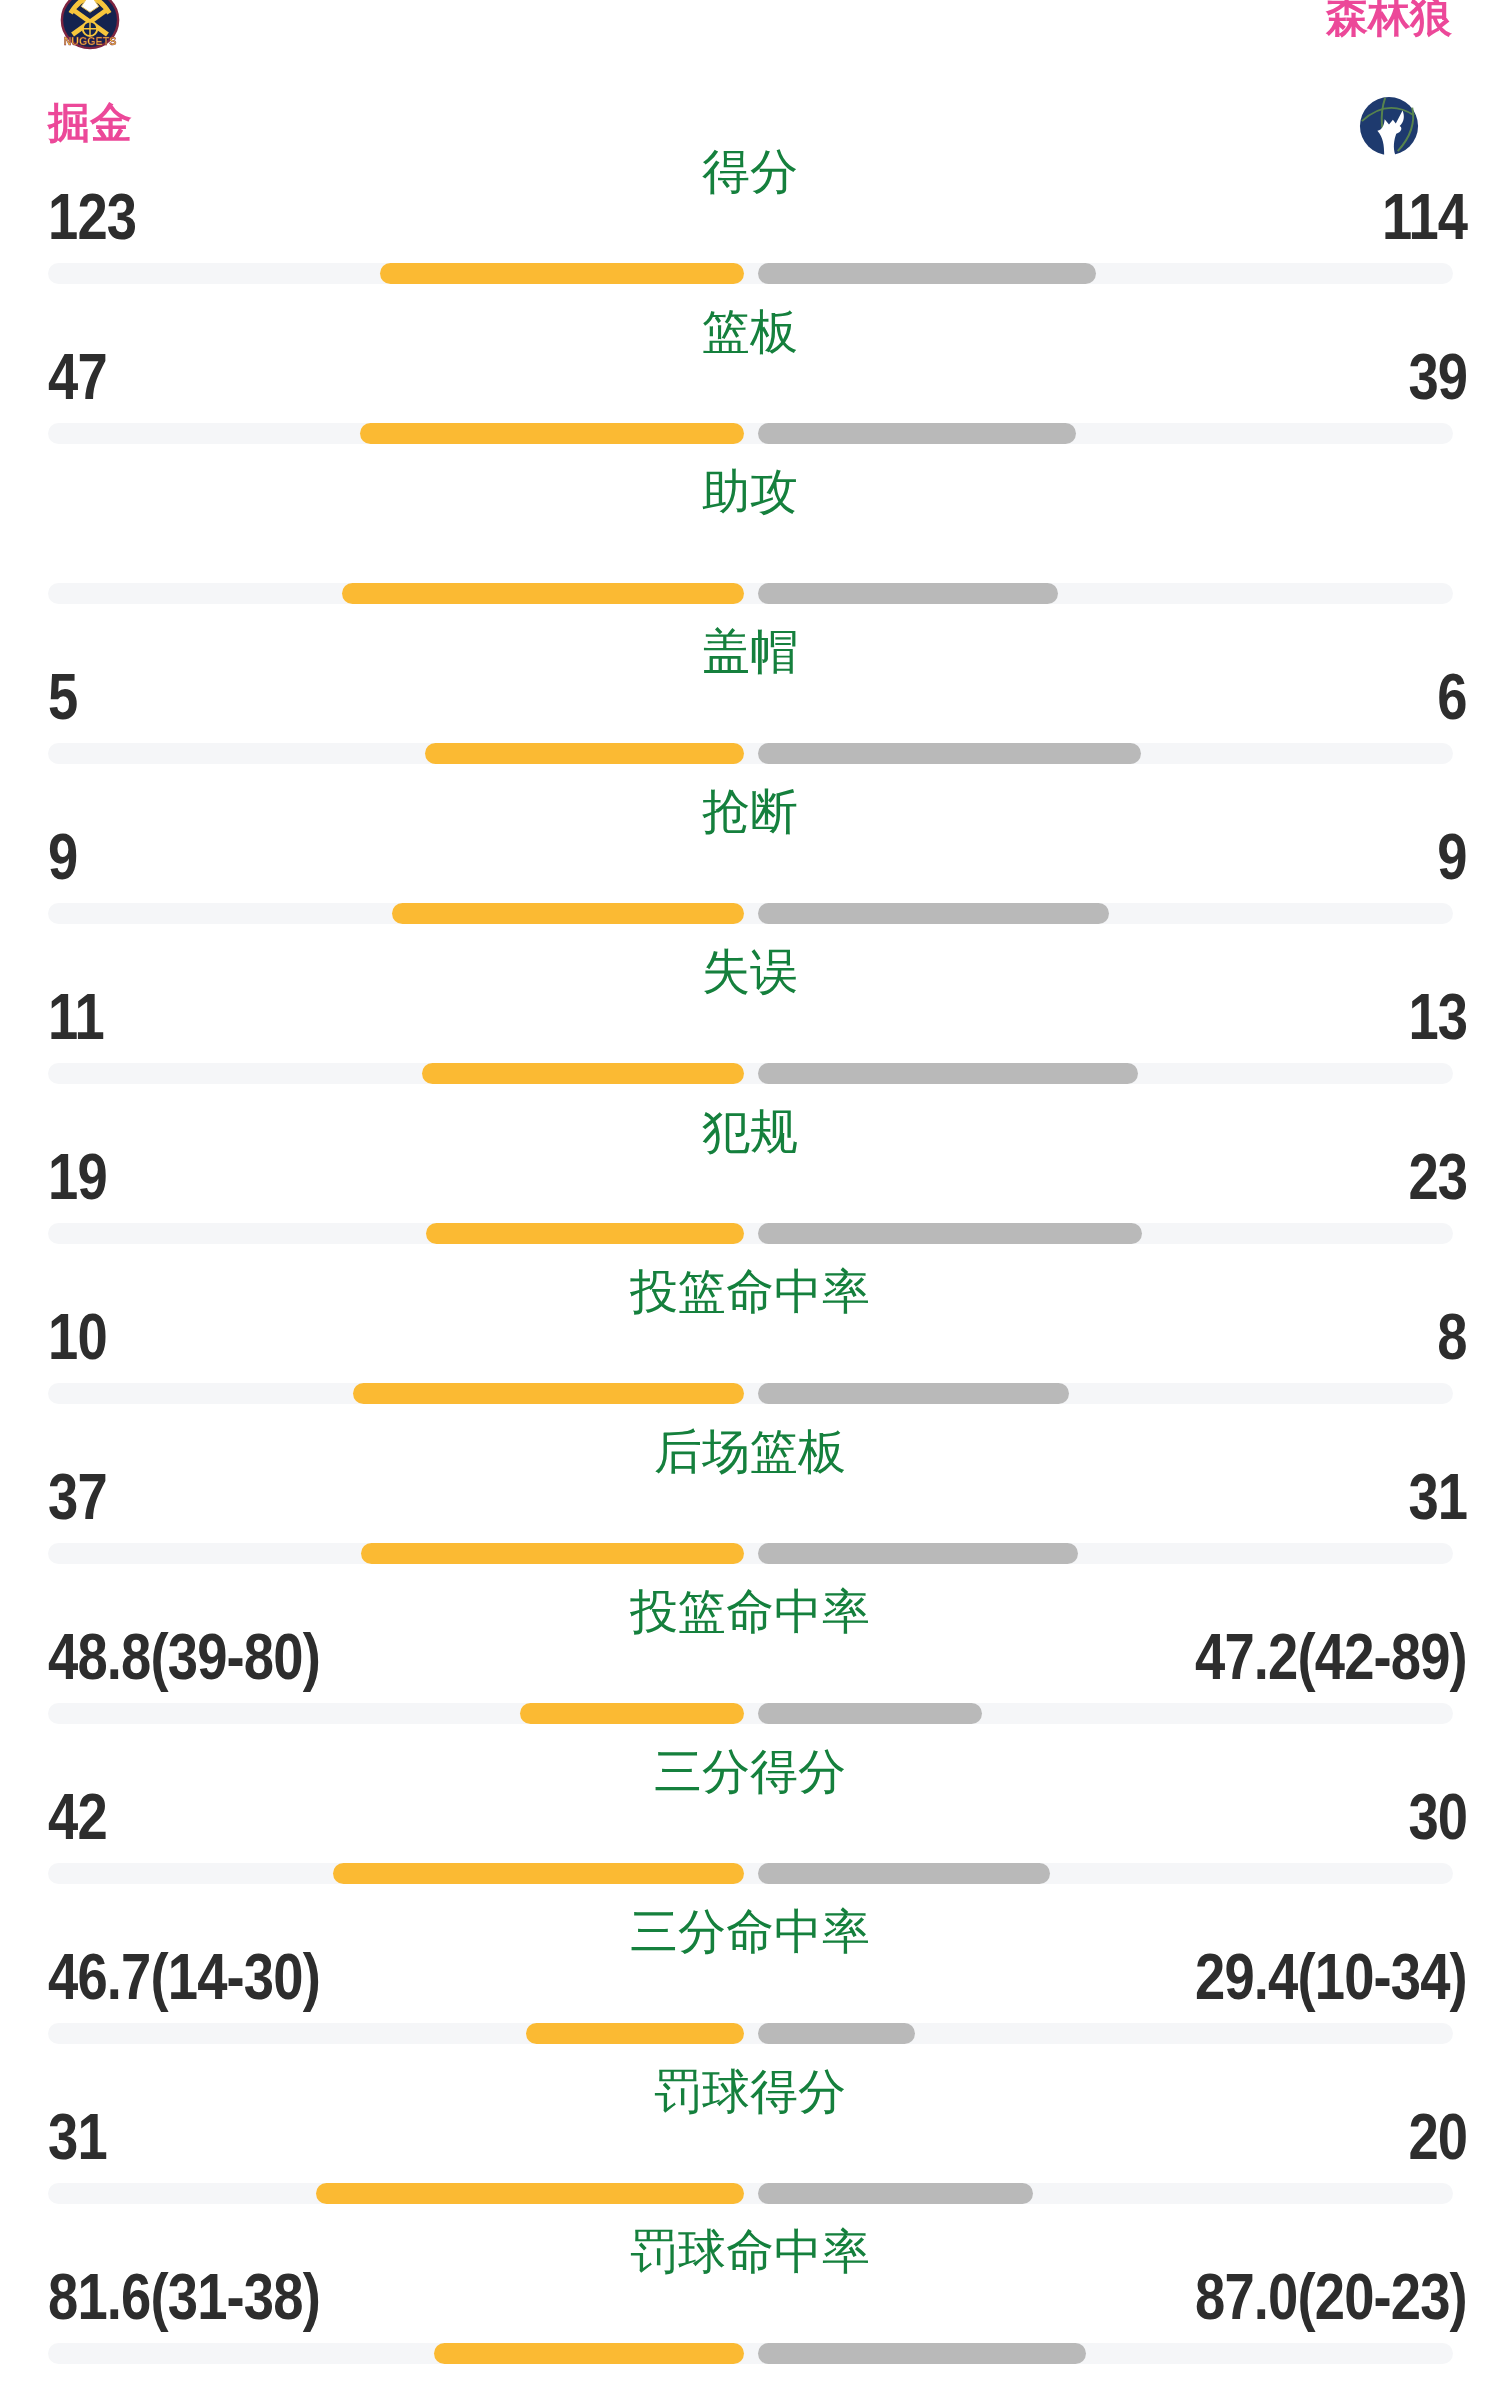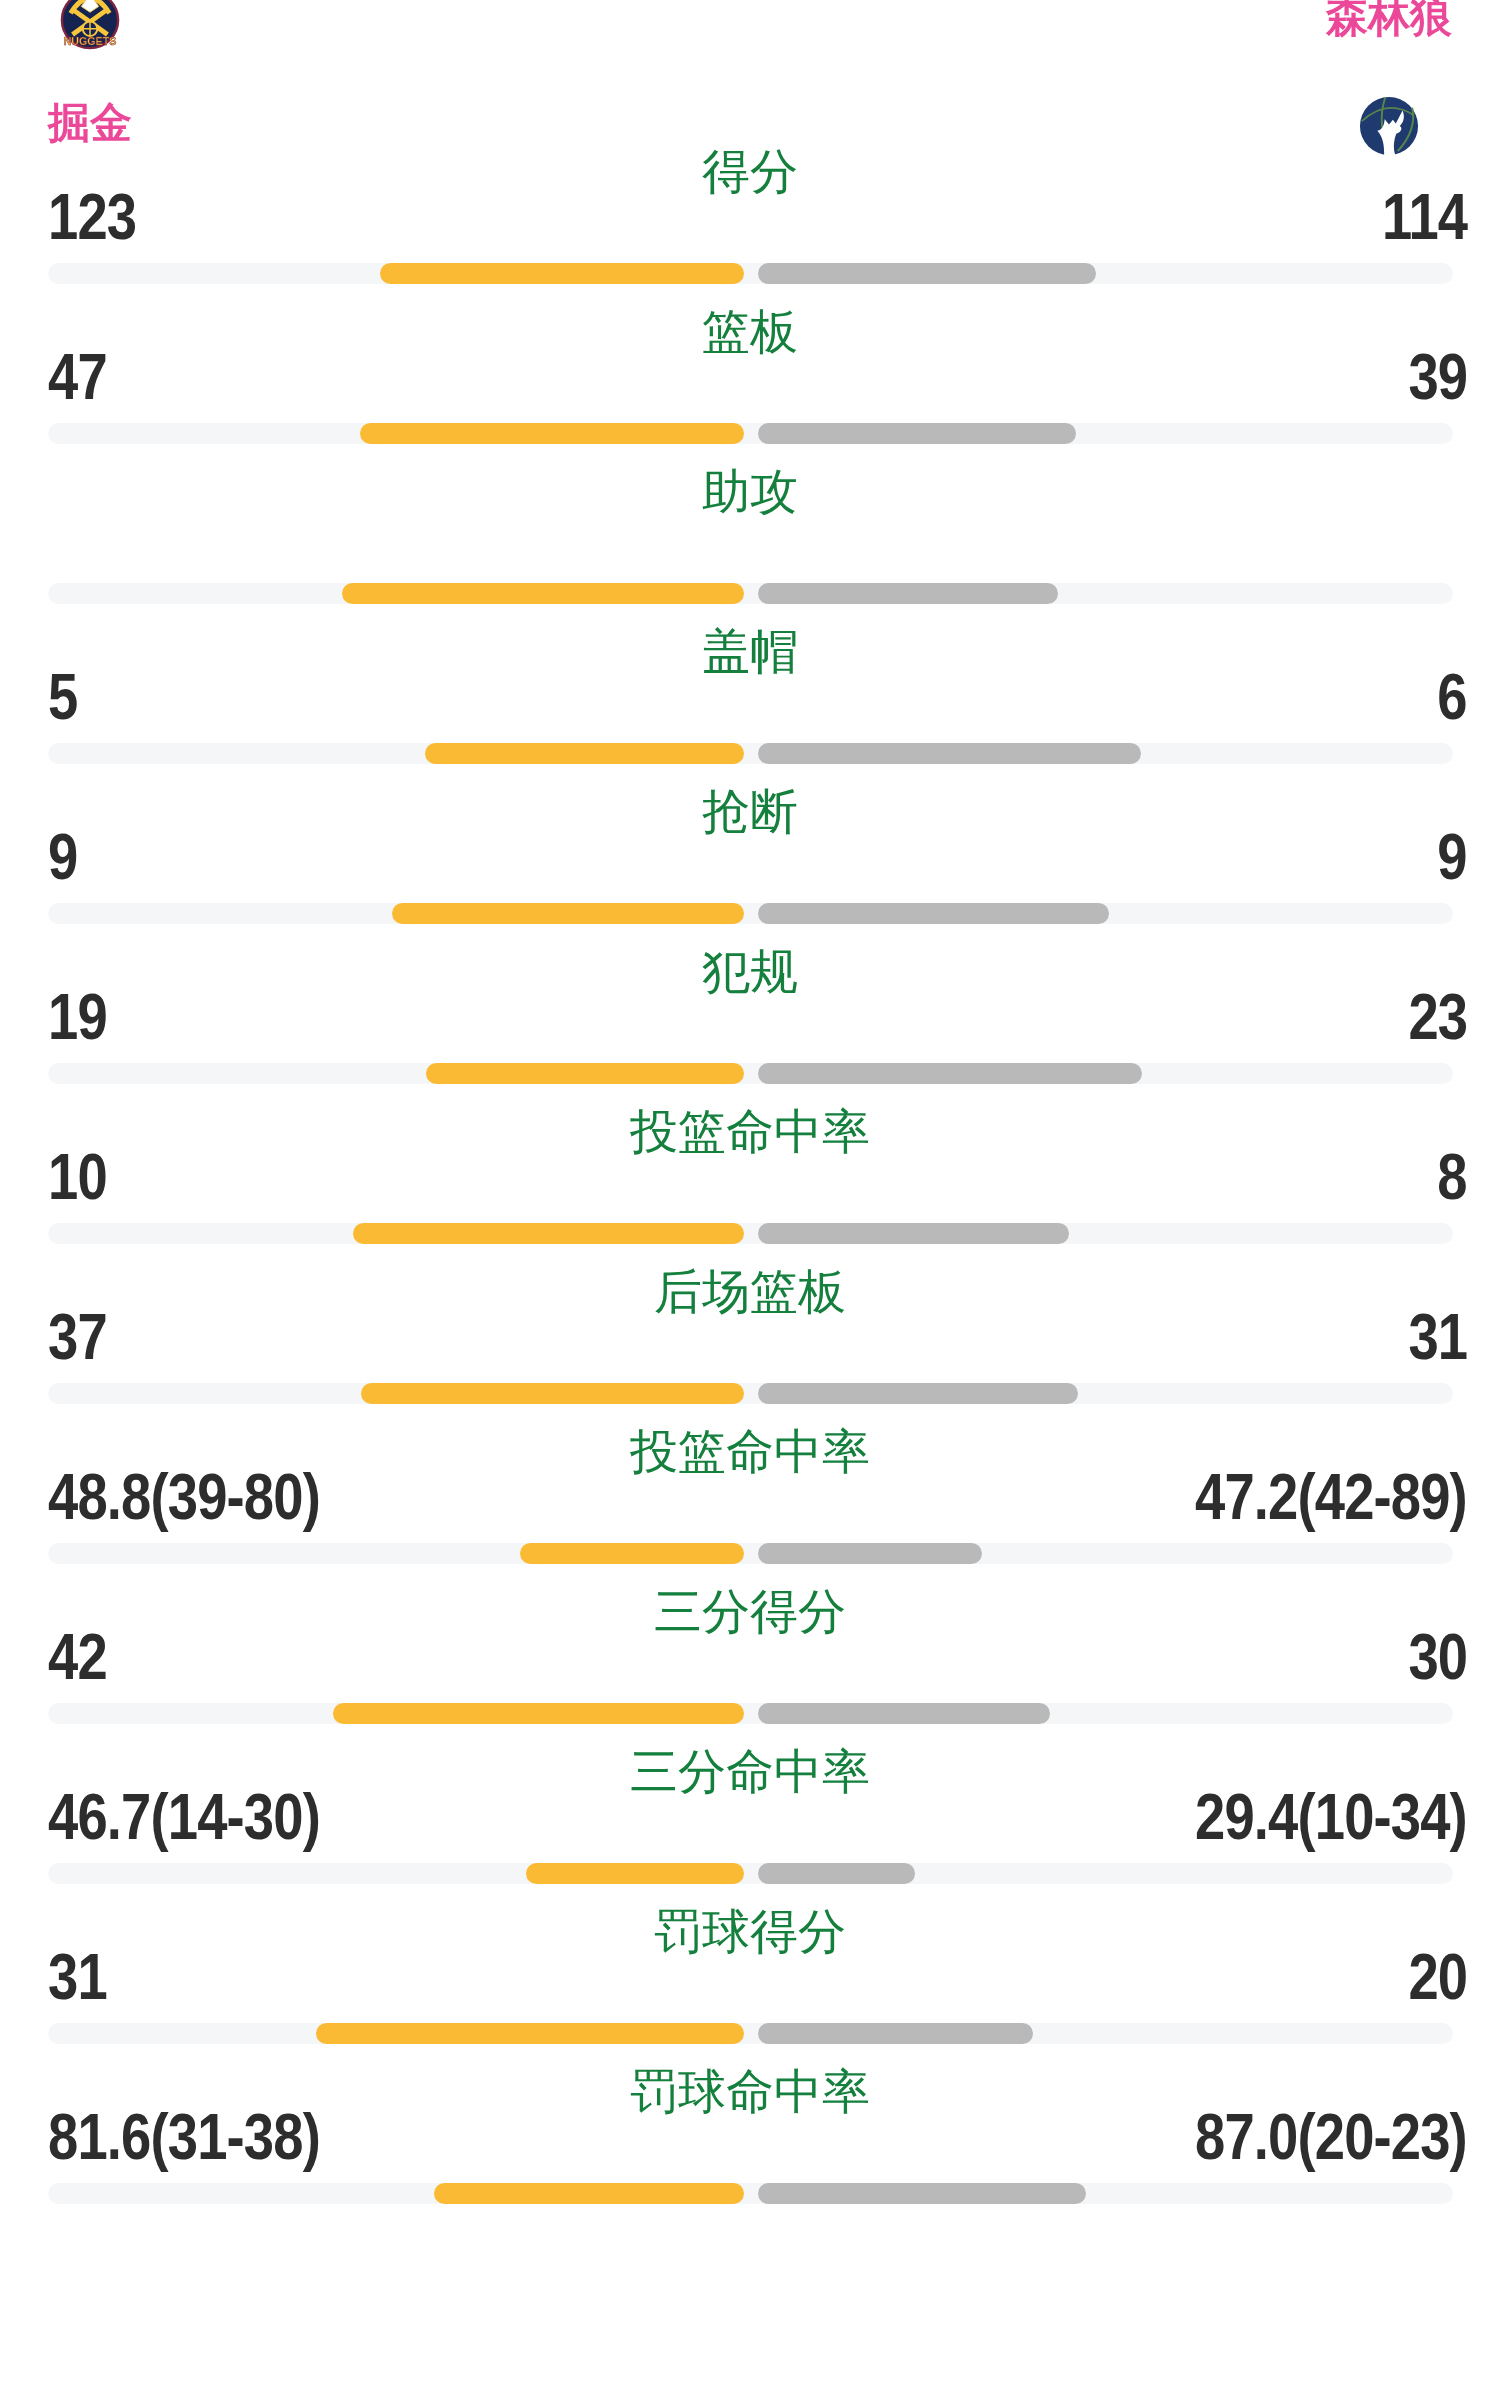--- a/index.html
+++ b/index.html
@@ -124,20 +124,31 @@
       <span class="val left">9</span>
       <span class="val right">9</span>
     </div>
     <span class="stat-label">抢断</span>
     <div class="track">
       <div class="fill home" style="width: 25%;"></div>
       <div class="fill away" style="width: 25%;"></div>
     </div>
   </section>
 
+  <section class="row">
+    <div class="vals">
+      <span class="val left">11</span>
+      <span class="val right">13</span>
+    </div>
+    <span class="stat-label">失误</span>
+    <div class="track">
+      <div class="fill home" style="width: 22.9%;"></div>
+      <div class="fill away" style="width: 27.1%;"></div>
+    </div>
+  </section>
 
   <section class="row">
     <div class="vals">
       <span class="val left">19</span>
       <span class="val right">23</span>
     </div>
     <span class="stat-label">犯规</span>
     <div class="track">
       <div class="fill home" style="width: 22.6%;"></div>
       <div class="fill away" style="width: 27.4%;"></div>

